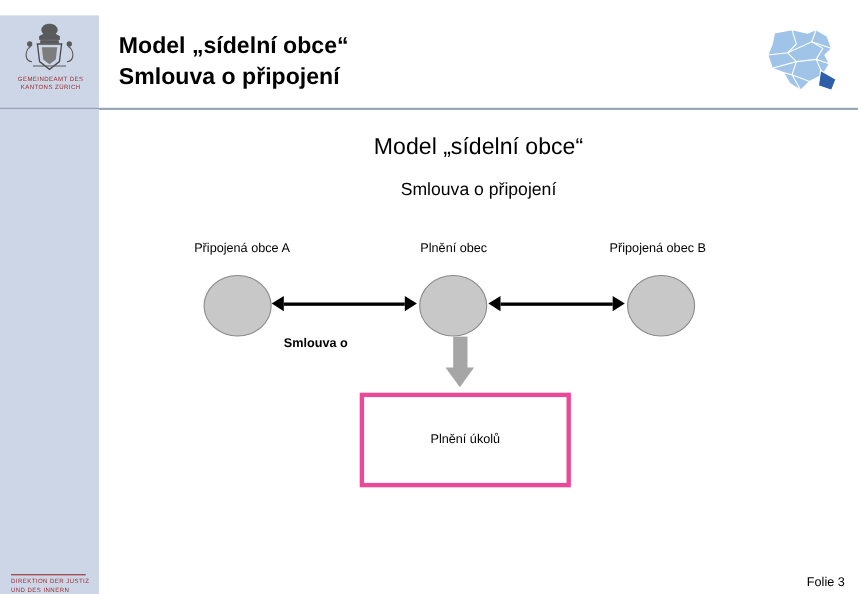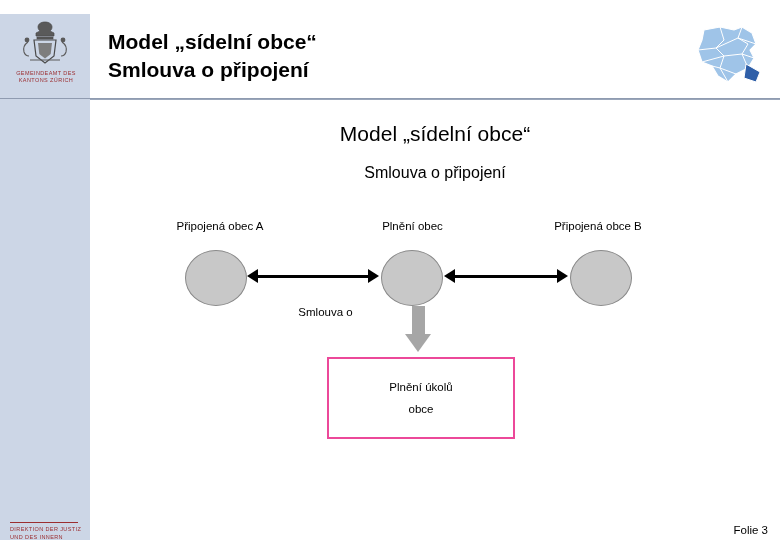--- a/index.html
+++ b/index.html
@@ -167,33 +167,34 @@
     border-left: 13px solid transparent;
     border-right: 13px solid transparent;
     border-top: 18px solid #a6a6a6;
   }
   
   .conn-caption {
     position: absolute;
     left: 258px;
     top: 290px;
     width: 135px;
-    text-align: center;
+    text-align: left;
     font-size: 11.5px;
     line-height: 17px;
     color: #000000;
+    font-weight: bold;
   }
   
   .task-box {
     position: absolute;
     left: 327px;
     top: 343px;
     width: 184px;
     height: 78px;
-    border: 2px solid #ec4899;
+    border: 4px solid #ec4899;
     background: #ffffff;
     display: flex;
     align-items: center;
     justify-content: center;
   }
   .task-box-text {
     text-align: center;
     font-size: 11.5px;
     line-height: 22px;
     color: #000000;
@@ -264,23 +265,23 @@
     <path d="M52 3 L48 14 L58 20 L52 30 L58 44" fill="none" stroke="#ffffff" stroke-width="1"></path>
     <path d="M8 26 L26 24 L48 14 L66 20" fill="none" stroke="#ffffff" stroke-width="1"></path>
     <path d="M12 38 L34 32 L52 30 L64 34" fill="none" stroke="#ffffff" stroke-width="1"></path>
     <path d="M22 42 L30 44 L46 50" fill="none" stroke="#ffffff" stroke-width="1"></path>
     <path d="M56 40 L70 48 L66 58 L54 54 Z" fill="#2f5fa8" stroke="#ffffff" stroke-width="1"></path>
   </svg>
 
   <div class="body-title">Model „sídelní obce“</div>
   <div class="body-subtitle">Smlouva o připojení</div>
 
-  <div class="node-label label-a">Připojená obec A</div>
+  <div class="node-label label-a">Připojená obce A</div>
   <div class="node-label label-c">Plnění obec</div>
-  <div class="node-label label-b">Připojená obce B</div>
+  <div class="node-label label-b">Připojená obec B</div>
 
   <div class="circle circle-a"></div>
   <div class="circle circle-c"></div>
   <div class="circle circle-b"></div>
 
   <div class="arrow-line conn1-line"></div>
   <div class="arrow-head left conn1-hl"></div>
   <div class="arrow-head right conn1-hr"></div>
 
   <div class="arrow-line conn2-line"></div>
@@ -290,21 +291,20 @@
   <div class="conn-caption">
     <div>Smlouva o</div>
   </div>
 
   <div class="v-arrow-shaft"></div>
   <div class="v-arrow-head"></div>
 
   <div class="task-box">
     <div class="task-box-text">
       <div>Plnění úkolů</div>
-      <div>obce</div>
     </div>
   </div>
 
   <div class="footer-rule"></div>
   <div class="footer-left">
     <div>DIREKTION DER JUSTIZ</div>
     <div>UND DES INNERN</div>
   </div>
   <div class="footer-right">Folie 3</div>
 

